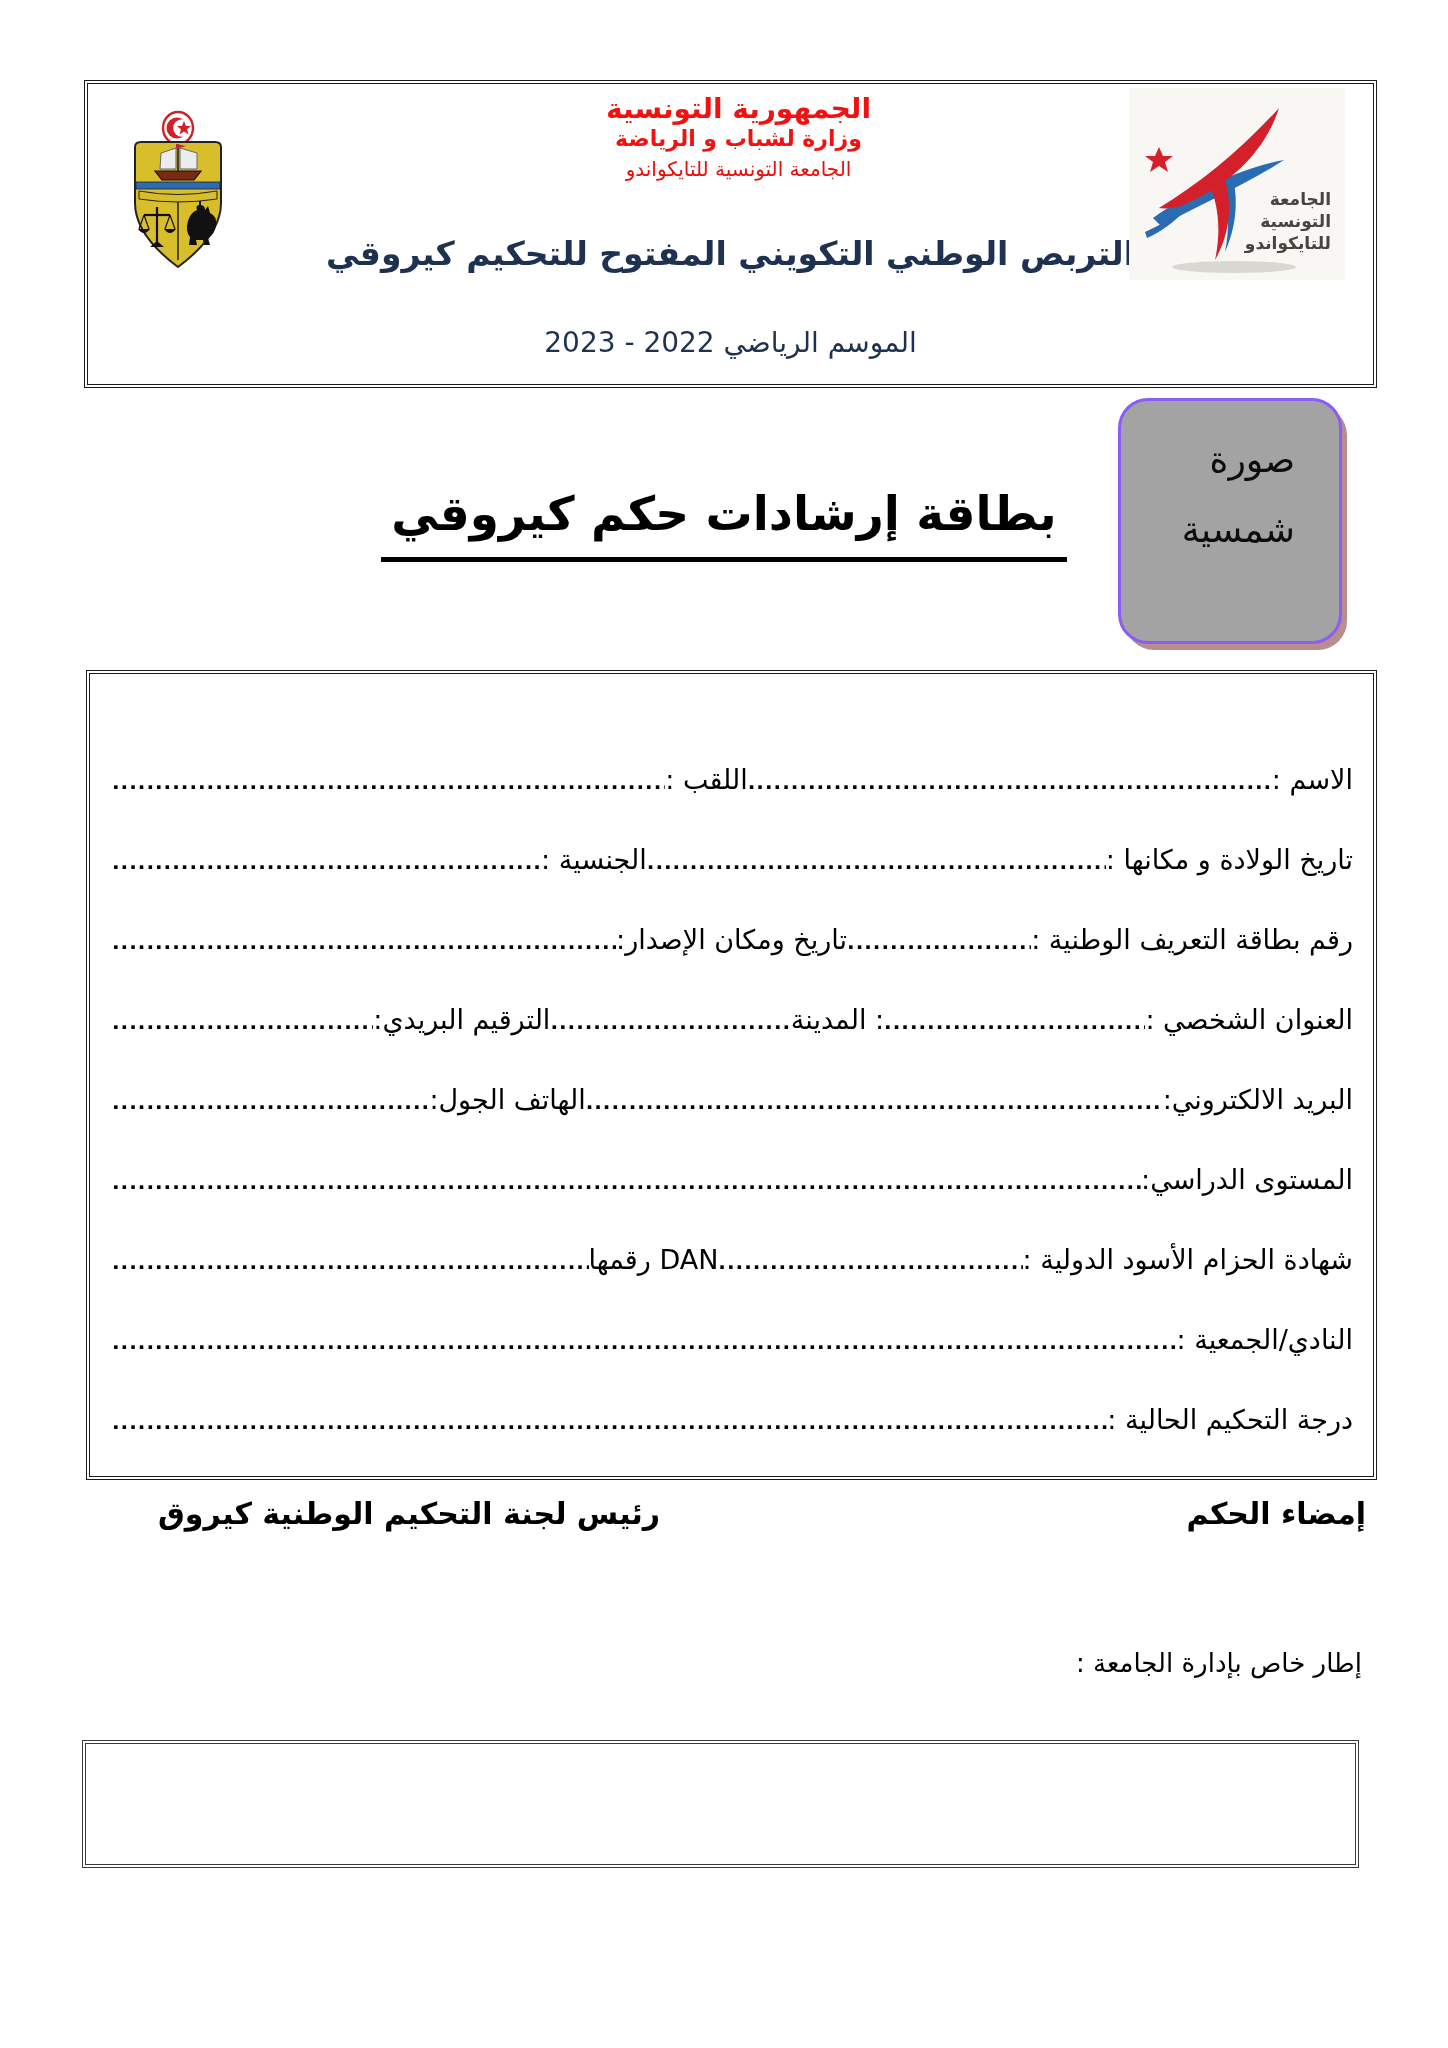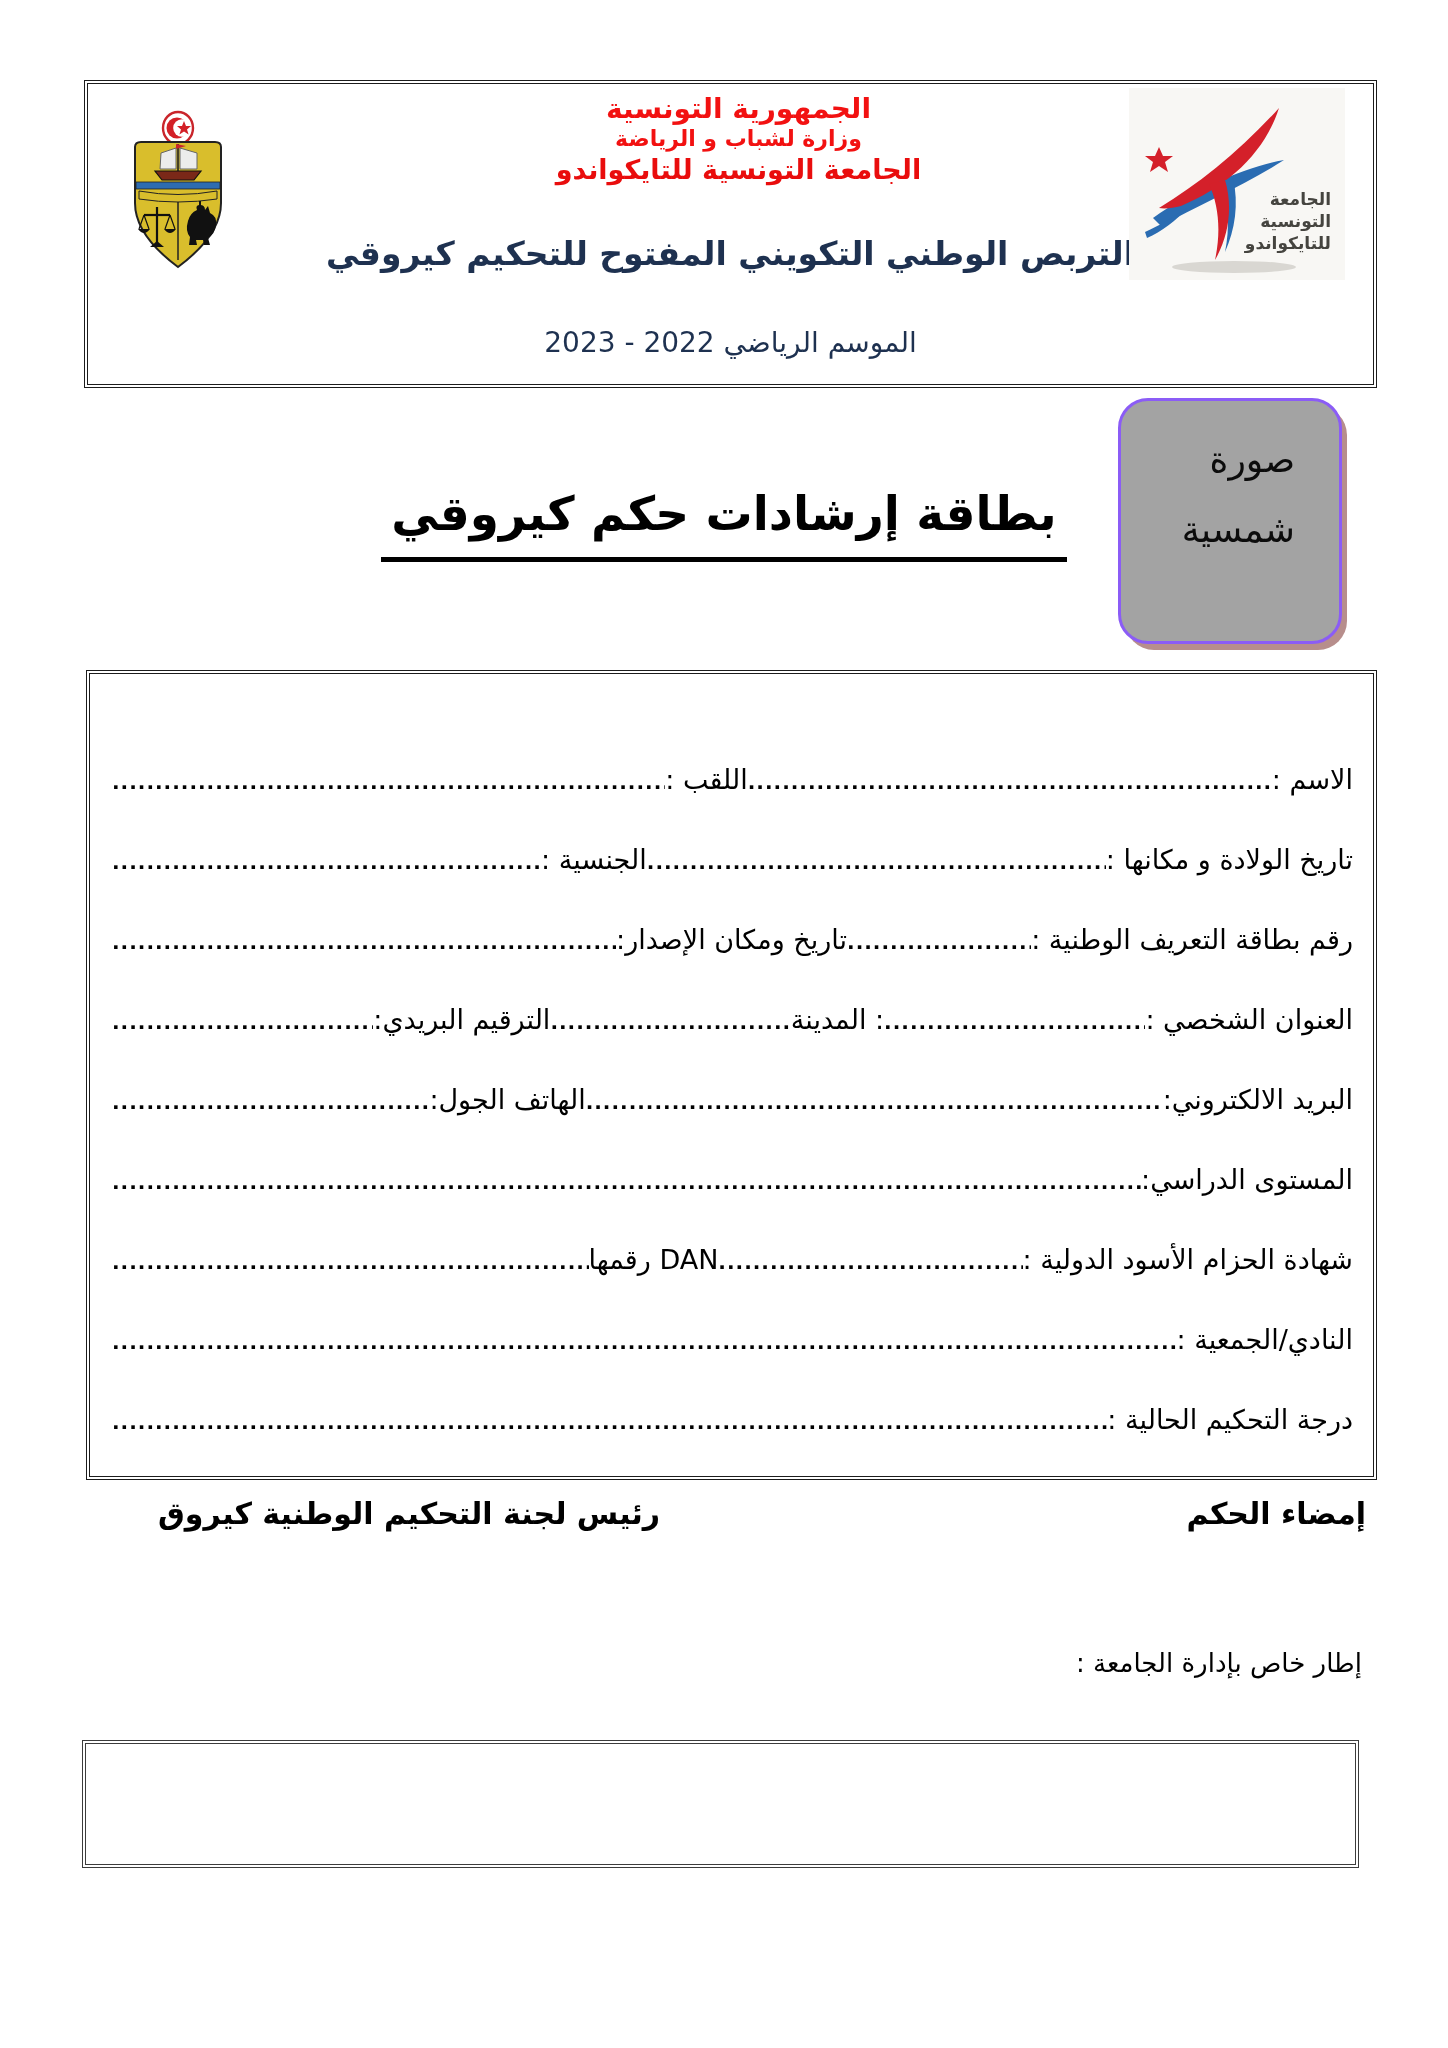--- a/index.html
+++ b/index.html
@@ -7,21 +7,21 @@
           font-family:"DejaVu Sans", sans-serif; overflow:hidden; }
 
   
   .header-box { position:absolute; left:84px; top:80px; width:1293px; height:308px;
                 border:4px double #1c1c1c; box-sizing:border-box; }
   .arms { position:absolute; left:40px; top:26px; width:100px; height:162px; }
   .ministry { position:absolute; left:16px; right:0; top:8px; text-align:center;
               direction:rtl; color:#f21111; }
   .m1 { font-size:28px; font-weight:bold; line-height:33px; letter-spacing:1px; }
   .m2 { font-size:22px; font-weight:bold; line-height:28px; }
-  .m3 { font-size:27px; font-weight:700; line-height:33px; color:#e90d0d; }
+  .m3 { font-size:20px; font-weight:400; line-height:33px; color:#e90d0d; }
   .event-title { position:absolute; left:0; right:0; top:150px; text-align:center;
                  direction:rtl; font-size:33px; font-weight:bold; color:#1e3150; }
   .season { position:absolute; left:0; right:0; top:242px; text-align:center;
             direction:rtl; font-size:28px; color:#1e3150; }
   .fed-logo { position:absolute; right:28px; top:4px; width:216px; height:192px;
               background:#f8f7f4; }
   .fed-logo svg { position:absolute; left:0; top:0; }
   .fed-logo-caption { position:absolute; right:14px; top:100px; text-align:right;
                       direction:rtl; color:#45443f; font-size:17px; line-height:22px;
                       font-weight:bold; }

